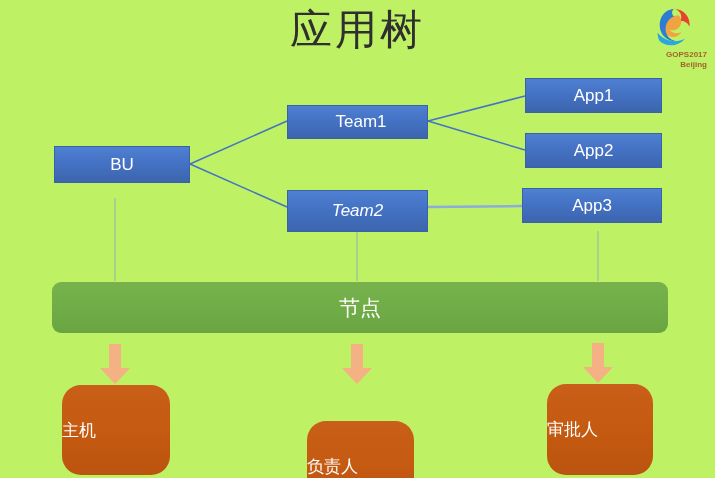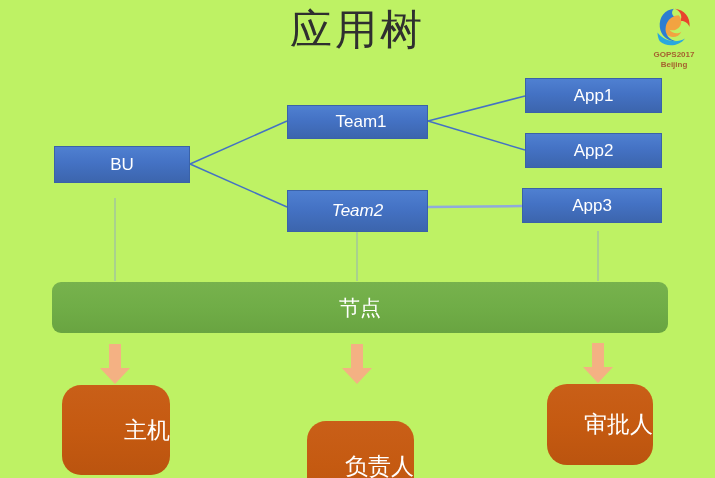--- a/index.html
+++ b/index.html
@@ -6,21 +6,21 @@
   .slide{
     position:relative;width:715px;height:478px;background:#bef264;overflow:hidden;
     font-family:"Liberation Sans","DejaVu Sans",sans-serif;
   }
   
   .title{
     position:absolute;left:0;right:0;top:2px;text-align:center;
     font-size:42px;font-weight:200;color:#2f2f2f;letter-spacing:3px;
   }
   
-  .logo{position:absolute;top:6px;right:8px;width:66px;text-align:center;}
+  .logo{position:absolute;top:6px;right:8px;width:66px;text-align:right;}
   .logo svg{display:block;margin:0 auto;}
   .logo .l1{font-size:8px;font-weight:bold;color:#A5612F;line-height:10px;}
   .logo .l2{font-size:8px;font-weight:bold;color:#A5612F;line-height:10px;}
   
   svg.overlay{position:absolute;left:0;top:0;}
   
   .bnode{
     position:absolute;display:flex;align-items:center;justify-content:center;
     background:linear-gradient(180deg,#4F80D1 0%,#4472C4 45%,#3C65AD 100%);
     border:1px solid #3A62A8;border-radius:0;
@@ -37,27 +37,27 @@
     position:absolute;left:52px;top:282px;width:616px;height:51px;
     background:linear-gradient(180deg,#77B24D 0%,#70AD47 50%,#69A441 100%);
     border-radius:9px;display:flex;align-items:center;justify-content:center;
     color:#fff;font-size:21px;
   }
   
   .arrow{position:absolute;width:30px;height:40px;}
   .a1{left:100px;top:344px;} .a2{left:342px;top:344px;} .a3{left:583px;top:343px;}
   
   .onode{
-    position:absolute;display:flex;align-items:center;justify-content:flex-end;
+    position:absolute;display:flex;align-items:center;justify-content:flex-start;
     background:linear-gradient(180deg,#C95F18 0%,#C55A11 50%,#BB540F 100%);
-    border-radius:19px;color:#fff;font-size:23px;
+    border-radius:19px;color:#fff;font-size:17px;
   }
   .o1{left:62px; top:385px;width:108px;height:90px;}
   .o2{left:307px;top:385px;width:107px;height:90px;margin-top:36px;}
-  .o3{left:547px;top:384px;width:106px;height:81px;border-radius:20px;}
+  .o3{left:547px;top:384px;width:106px;height:91px;}
 </style>
 </head>
 <body>
 
 <div class="slide">
 
   <svg class="overlay" width="715" height="478" viewBox="0 0 715 478">
 
     <g stroke="#4472C4" stroke-width="1.5" fill="none">
       <path d="M190 164 L287 121"></path>

